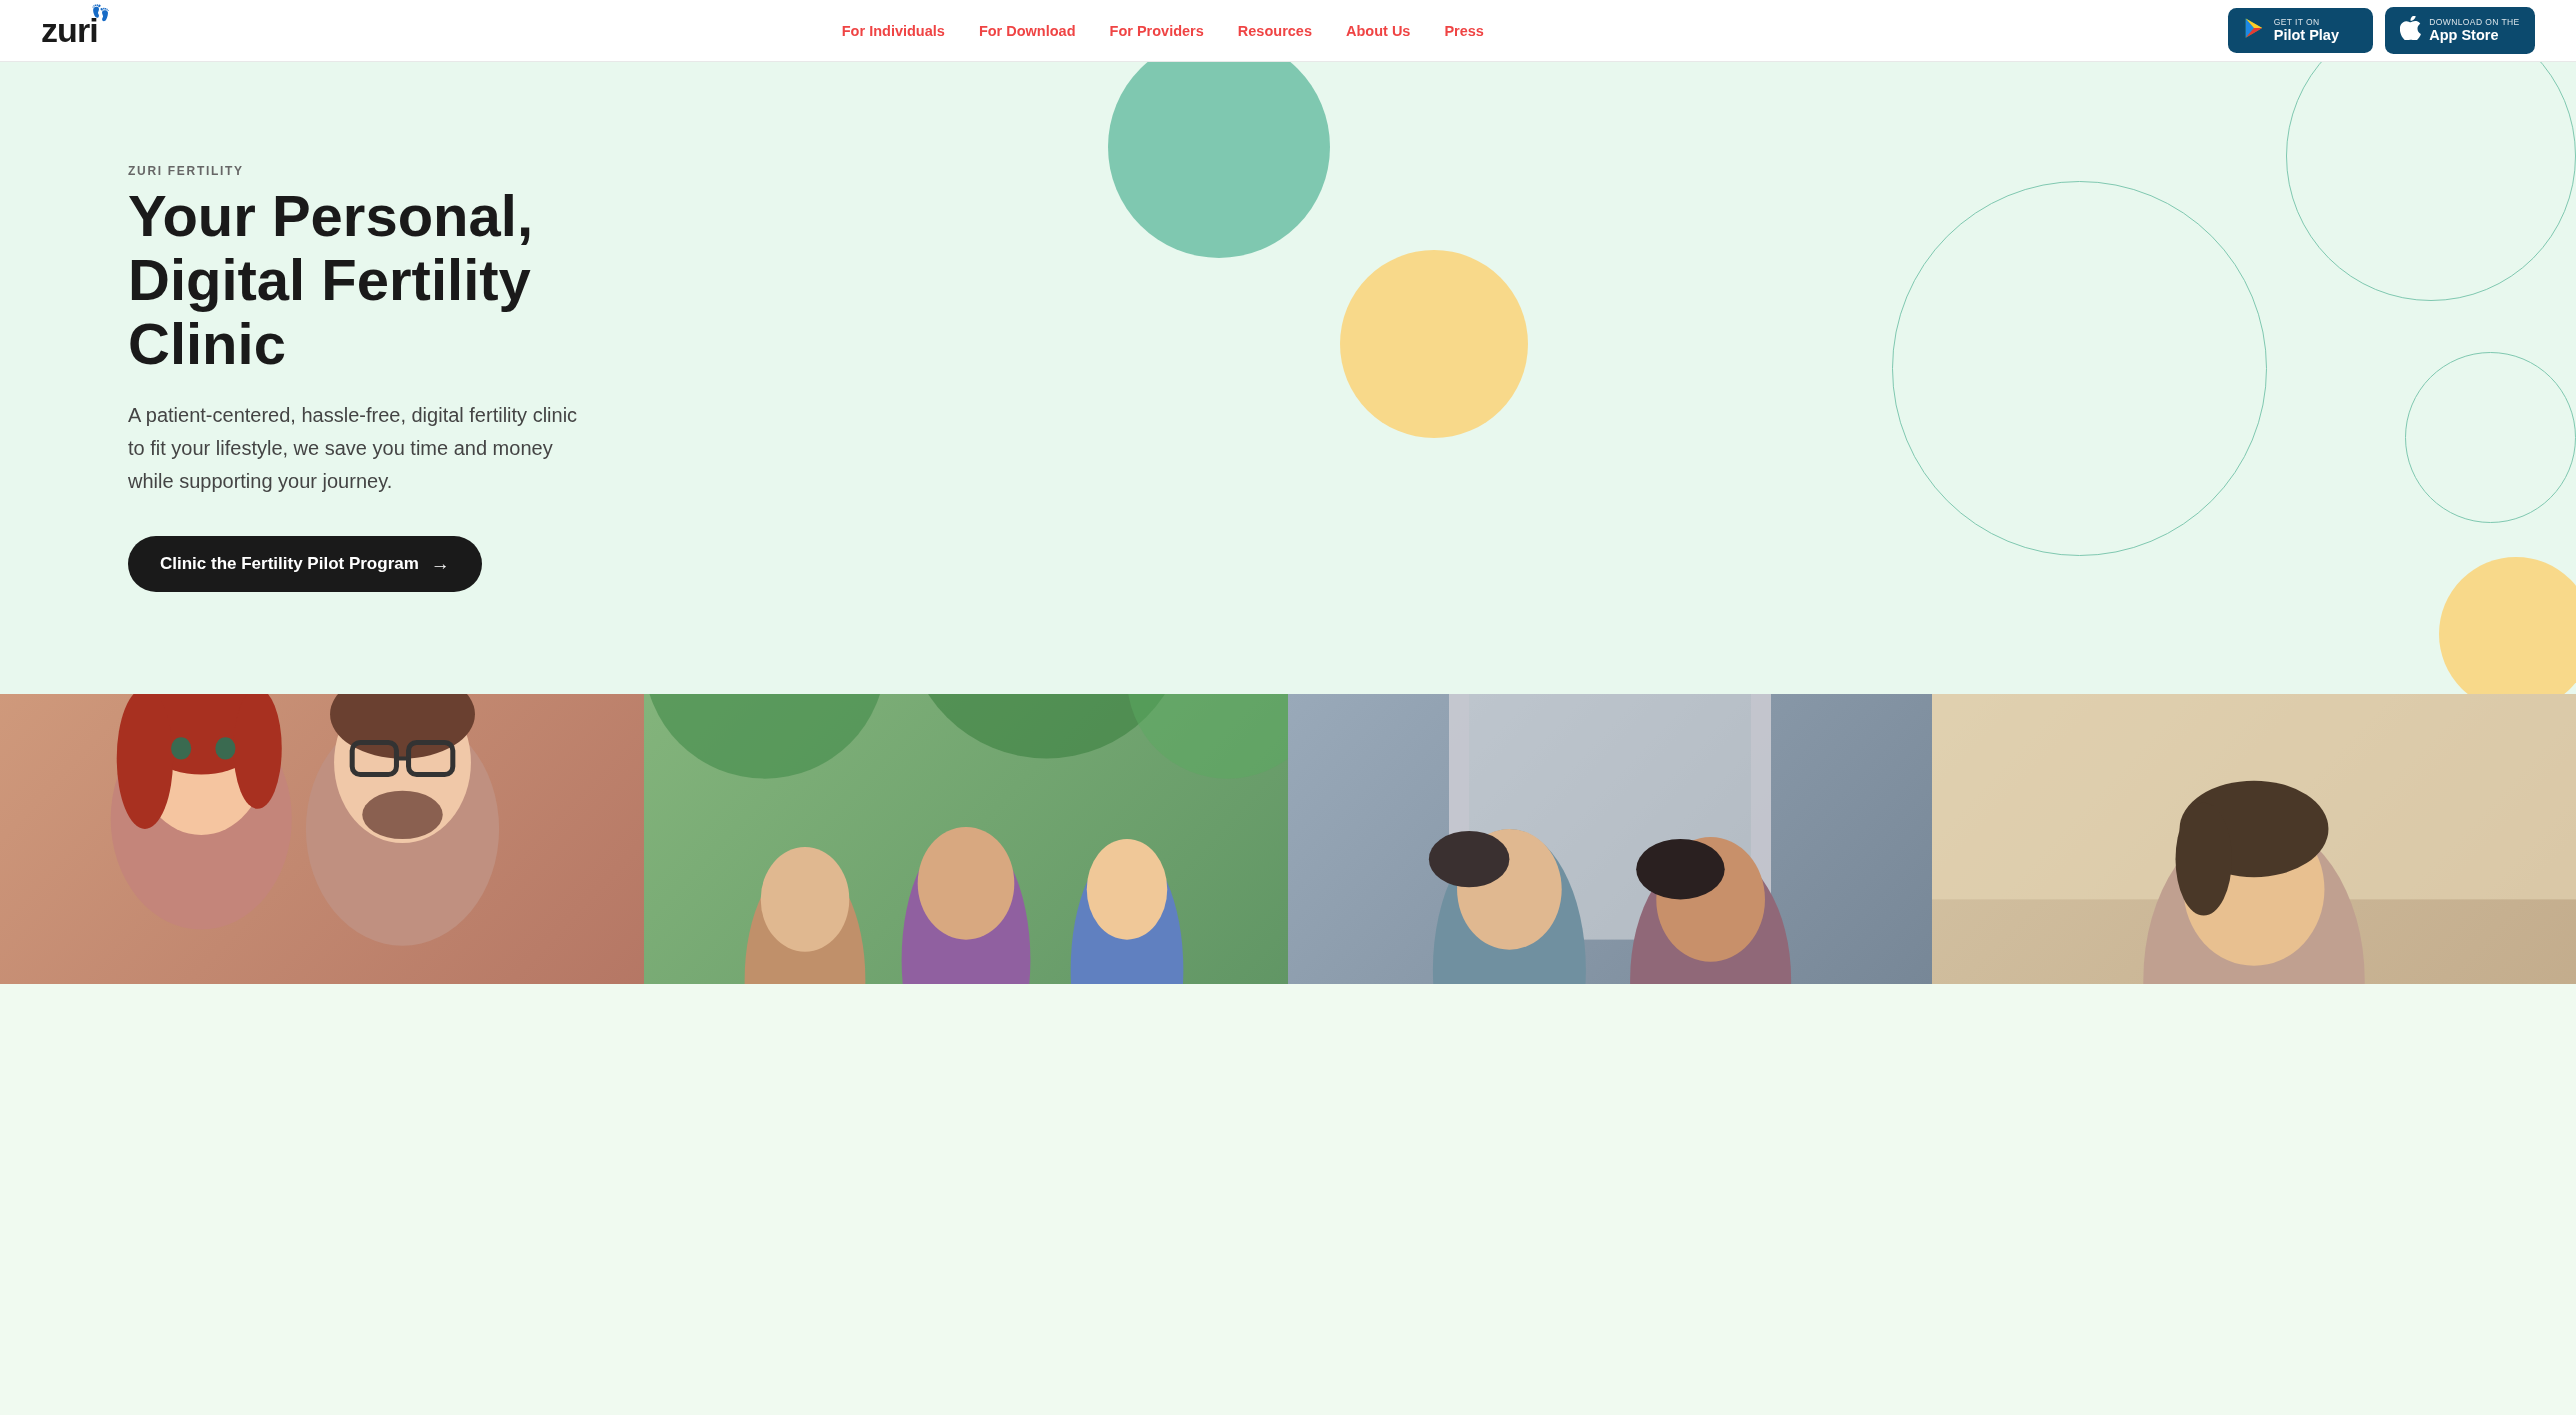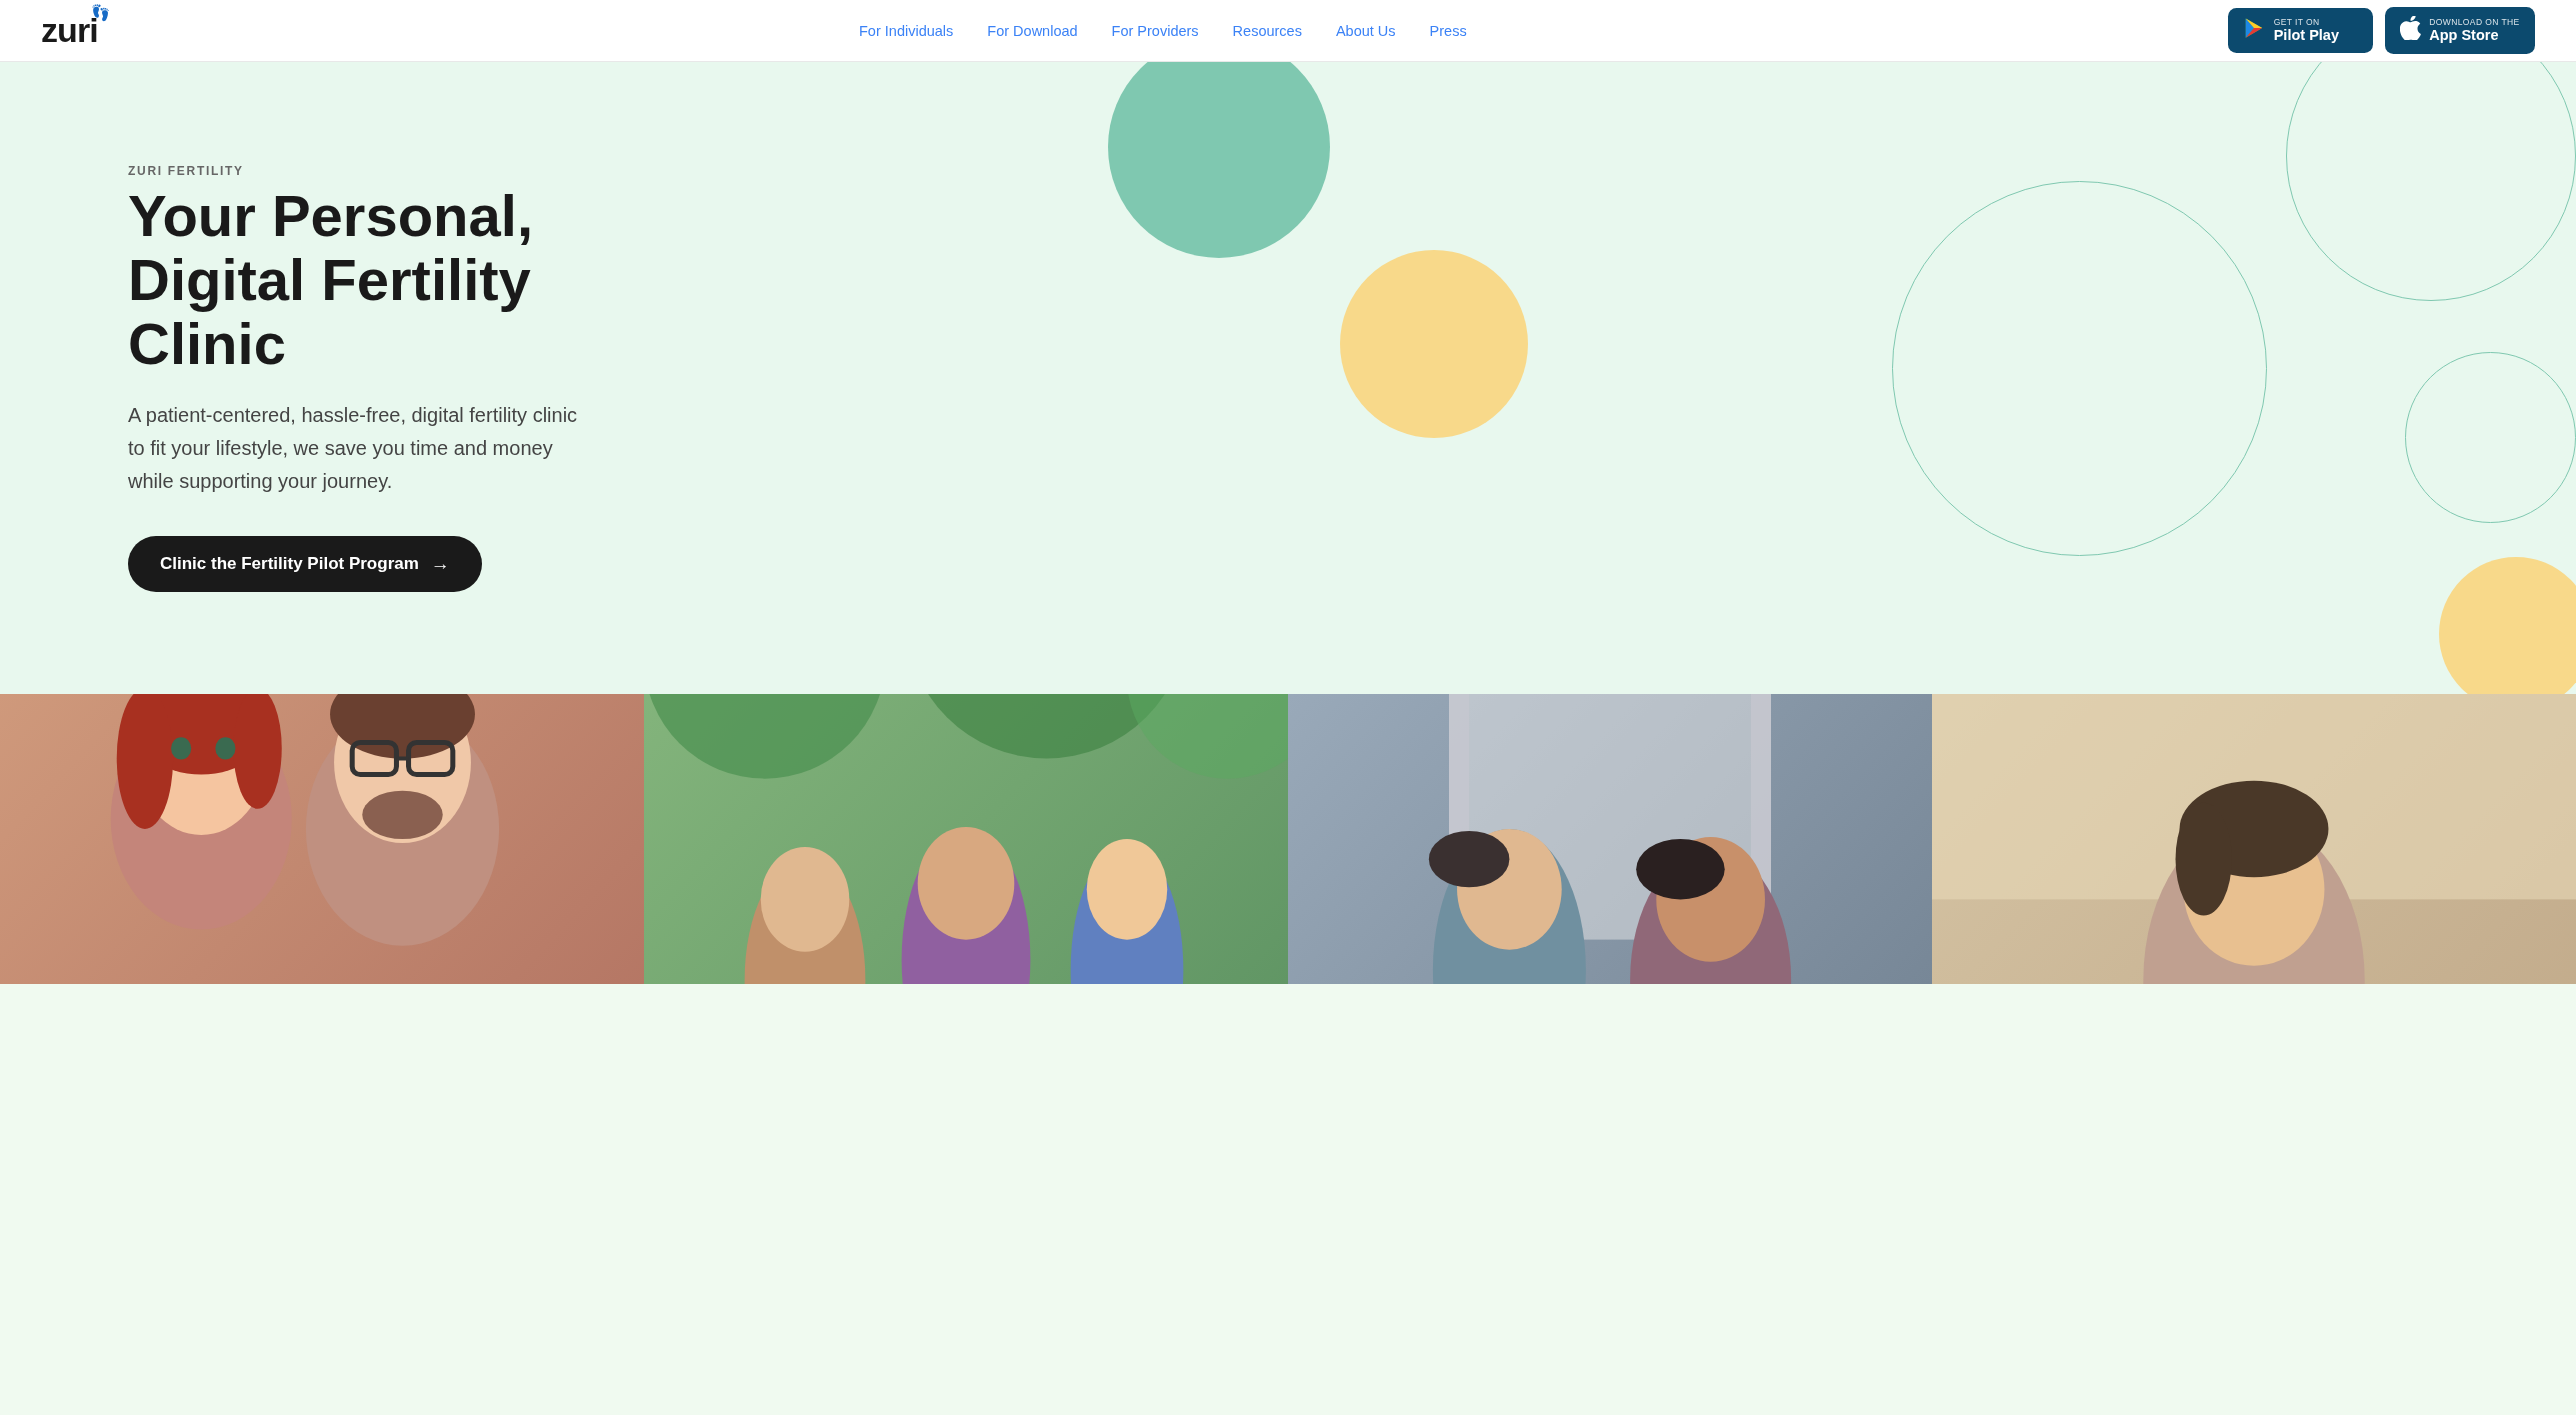--- a/index.html
+++ b/index.html
@@ -34,23 +34,23 @@
       right: -12px;
       font-size: 15.4px;
     }
     .nav-links {
       display: flex;
       gap: 34px;
       align-items: center;
     }
     .nav-link {
       font-size: 14.5px;
-      color: #3b82f6;
+      color: #ef4444;
       text-decoration: none;
-      font-weight: 400;
+      font-weight: 700;
       cursor: pointer;
     }
     .nav-actions {
       display: flex;
       gap: 12px;
       align-items: center;
     }
     .app-btn {
       display: flex;
       align-items: center;

